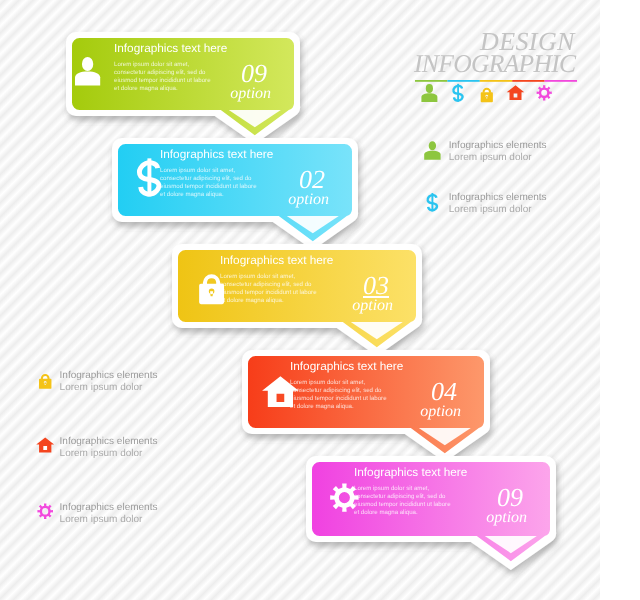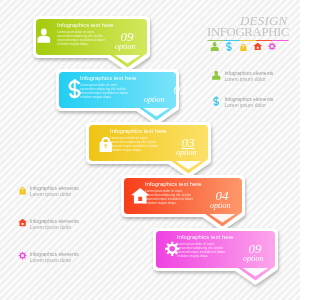--- a/index.html
+++ b/index.html
@@ -79,37 +79,37 @@
   <path fill="#ffffff" fill-opacity="0.93" d="M242.40,268.00 H268.40 L255.40,276.57 Z"></path>
   <path fill="#ffffff" fill-rule="evenodd" d="M171.07,241.69 L173.33,241.69 L173.17,243.72 L175.11,244.52 L176.43,242.98 L178.02,244.57 L176.48,245.89 L177.28,247.83 L179.31,247.67 L179.31,249.93 L177.28,249.77 L176.48,251.71 L178.02,253.03 L176.43,254.62 L175.11,253.08 L173.17,253.88 L173.33,255.91 L171.07,255.91 L171.23,253.88 L169.29,253.08 L167.97,254.62 L166.38,253.03 L167.92,251.71 L167.12,249.77 L165.09,249.93 L165.09,247.67 L167.12,247.83 L167.92,245.89 L166.38,244.57 L167.97,242.98 L169.29,244.52 L171.23,243.72 Z M169.42,248.80 a2.77,2.77 0 1 0 5.55,0 a2.77,2.77 0 1 0 -5.55,0 Z"></path>
  </g>
 </svg>
 <div class="txt hd" style="left:57.0px;top:21.5px;">Infographics text here</div>
 <div class="txt bd" style="left:57.0px;top:30.0px;width:51px;">Lorem ipsum dolor sit amet, consectetur adipiscing elit, sed do eiusmod tempor incididunt ut labore et dolore magna aliqua.</div>
 <div class="txt num" style="left:120.5px;top:29.5px;">09</div>
 <div class="txt opt" style="left:115.1px;top:43.0px;">option</div>
 <div class="txt hd" style="left:80.0px;top:74.5px;">Infographics text here</div>
 <div class="txt bd" style="left:80.0px;top:83.0px;width:51px;">Lorem ipsum dolor sit amet, consectetur adipiscing elit, sed do eiusmod tempor incididunt ut labore et dolore magna aliqua.</div>
-<div class="txt num" style="left:149.5px;top:82.5px;margin-left:24px;">02</div>
+<div class="txt num" style="left:149.5px;top:82.5px;">02</div>
 <div class="txt opt" style="left:144.1px;top:96.0px;">option</div>
 <div class="txt hd" style="left:110.0px;top:127.5px;">Infographics text here</div>
 <div class="txt bd" style="left:110.0px;top:136.0px;width:51px;">Lorem ipsum dolor sit amet, consectetur adipiscing elit, sed do eiusmod tempor incididunt ut labore et dolore magna aliqua.</div>
 <div class="txt num" style="left:181.5px;top:135.5px;text-decoration:underline;">03</div>
 <div class="txt opt" style="left:176.1px;top:149.0px;">option</div>
 <div class="txt hd" style="left:145.0px;top:180.5px;">Infographics text here</div>
 <div class="txt bd" style="left:145.0px;top:189.0px;width:51px;">Lorem ipsum dolor sit amet, consectetur adipiscing elit, sed do eiusmod tempor incididunt ut labore et dolore magna aliqua.</div>
 <div class="txt num" style="left:215.5px;top:188.5px;text-align:right;">04</div>
 <div class="txt opt" style="left:210.1px;top:202.0px;">option</div>
 <div class="txt hd" style="left:177.0px;top:233.5px;">Infographics text here</div>
 <div class="txt bd" style="left:177.0px;top:242.0px;width:51px;">Lorem ipsum dolor sit amet, consectetur adipiscing elit, sed do eiusmod tempor incididunt ut labore et dolore magna aliqua.</div>
 <div class="txt num" style="left:248.5px;top:241.5px;">09</div>
 <div class="txt opt" style="left:243.1px;top:255.0px;">option</div>
 <div>
 <div class="ttl" style="left:240px;top:15.2px;font-size:13px;line-height:12.8px;letter-spacing:0.2px;font-style:italic;">DESIGN</div>
-<div class="ttl" style="left:207px;top:25.8px;font-size:12.8px;line-height:12.8px;letter-spacing:-0.35px;">INFOGRAPHIC</div>
+<div class="ttl" style="left:207px;top:25.8px;font-size:12.8px;line-height:12.8px;letter-spacing:-0.35px;font-style:italic;">INFOGRAPHIC</div>
 </div>
 <svg class="layer" width="300" height="300">
  <rect x="207.50" y="40.00" width="16.20" height="0.9" fill="#8dc63f"></rect>
   <path fill="#8dc63f" fill-rule="evenodd" d="M212.90,44.24 a1.80,2.20 0 1 0 3.60,0 a1.80,2.20 0 1 0 -3.60,0 Z"></path>
   <path fill="#8dc63f" fill-rule="evenodd" d="M210.70,51.04 L210.70,48.48 C210.82,47.20 212.46,46.64 214.70,46.64 C216.94,46.64 218.58,47.20 218.70,48.48 L218.70,51.04 Z"></path>
  <rect x="223.70" y="40.00" width="16.20" height="0.9" fill="#2ac4f0"></rect>
   <path fill="none" stroke="#2ac4f0" stroke-width="0.93" d="M229.05,41.92 V50.88"></path>
   <path fill="none" stroke="#2ac4f0" stroke-width="1.16" d="M231.01,44.24 C230.81,42.88 228.66,42.40 227.38,43.68 C226.21,44.96 226.50,46.56 228.66,46.84 C231.30,47.16 231.89,48.16 230.72,49.60 C229.44,50.88 227.19,50.40 226.99,48.64"></path>
  <rect x="239.90" y="40.00" width="16.20" height="0.9" fill="#f4c318"></rect>
   <path fill="#f4c318" fill-rule="evenodd" d="M240.80,46.16 h5.20 a0.44,0.44 0 0 1 0.44,0.44 v4.08 a0.44,0.44 0 0 1 -0.44,0.44 h-5.20 a0.44,0.44 0 0 1 -0.44,-0.44 v-4.08 a0.44,0.44 0 0 1 0.44,-0.44 Z M242.72,48.00 a0.68,0.68 0 1 0 1.36,0 a0.68,0.68 0 1 0 -1.36,0 Z M243.03,48.00 L243.16,49.20 L243.64,49.20 L243.77,48.00 Z"></path>

